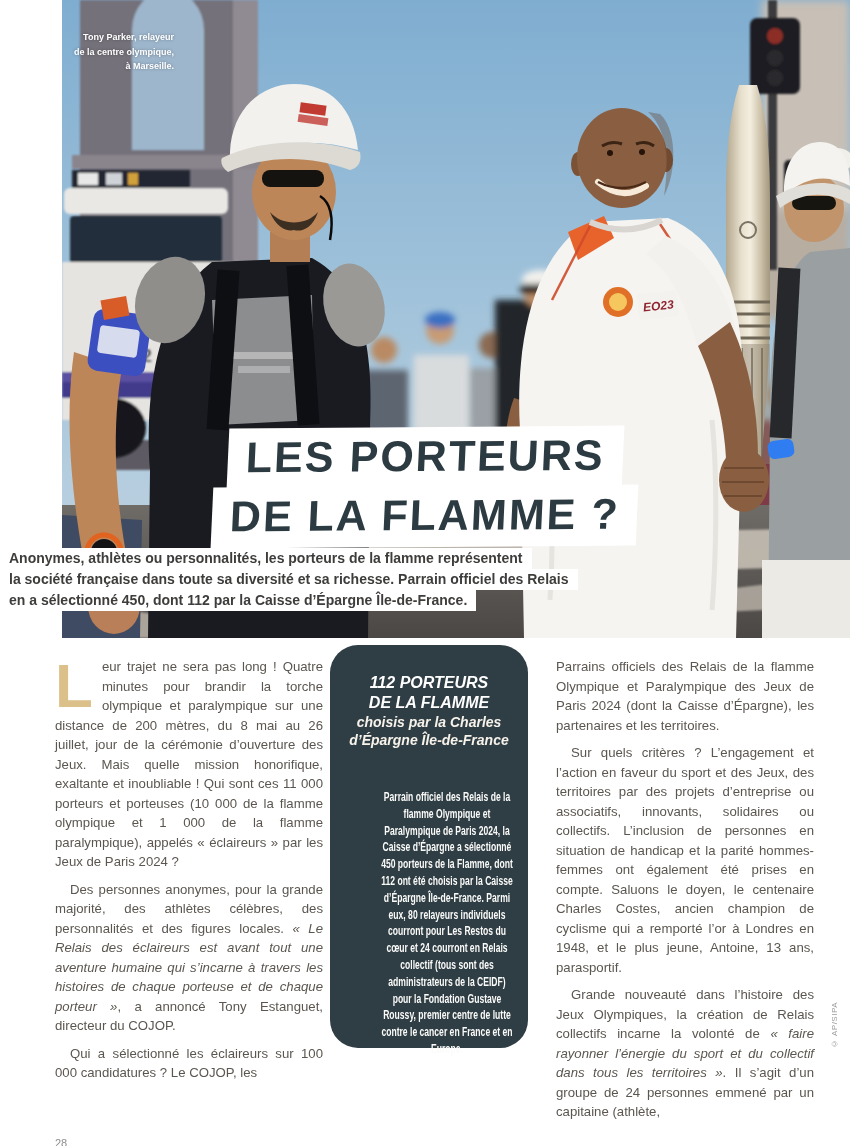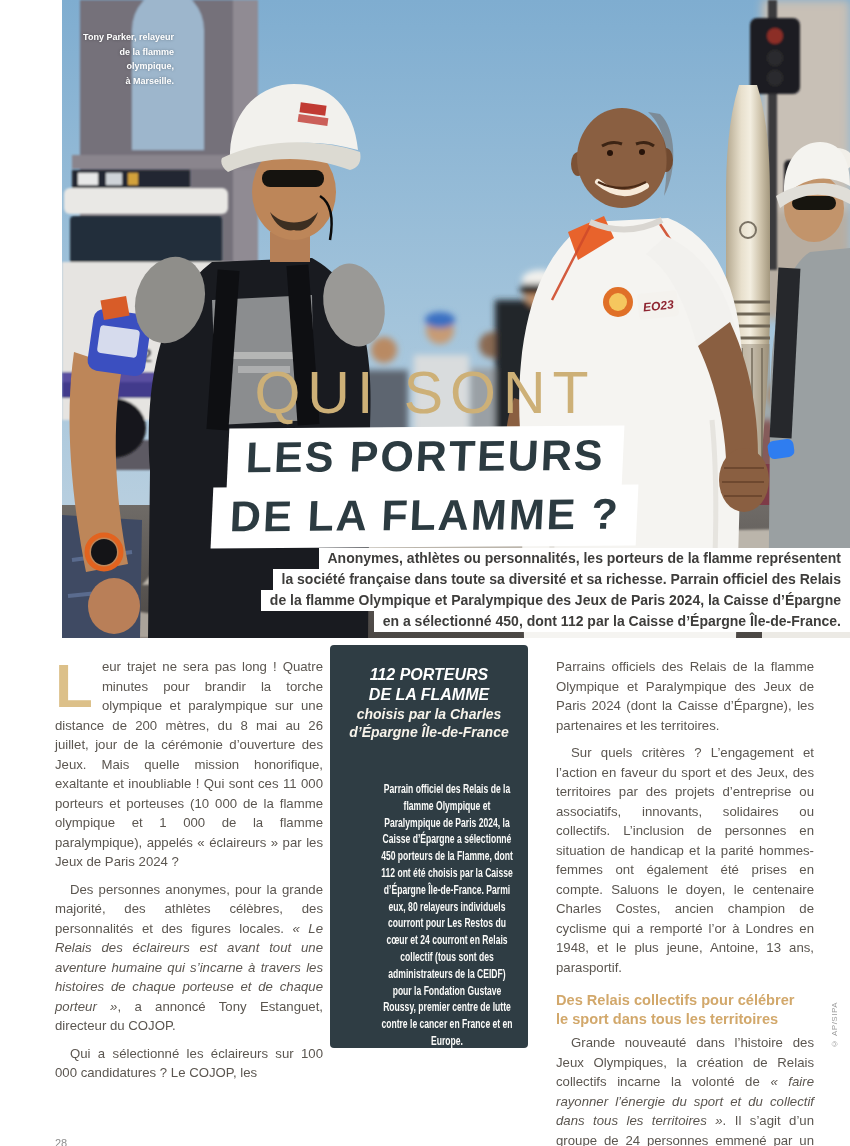--- a/index.html
+++ b/index.html
@@ -17,39 +17,39 @@
   
   .kicker { position:absolute; left:0; top:361px; width:100%; text-align:center;
             font-size:59px; line-height:64px; font-weight:400; letter-spacing:7px;
             color:#cdb077; z-index:5; }
   .tblock { position:absolute; left:0; top:427px; width:100%; text-align:center; z-index:5; }
   .tline  { display:block; }
   .tbox   { display:inline-block; background:#fff; color:#2c3b41; font-weight:bold;
             font-size:43px; line-height:1; padding:8px 18px 10px; letter-spacing:2px;
             transform:skewX(-3deg) rotate(-0.4deg); }
   .tline + .tline .tbox { margin-top:-2px; }
-  .subt  { position:absolute; left:0; top:548px; width:100%; text-align:right; z-index:5; }
+  .subt  { position:absolute; left:0; top:548px; width:100%; text-align:left; z-index:5; }
   .sline { display:block; height:21px; }
   .sline span { display:inline-block; background:#fff; font-size:14px; font-weight:bold;
                 color:#3e3d3b; line-height:21px; padding:0 9px; }
 
   
   .colL { position:absolute; left:55px;  top:657px; width:268px; z-index:3; }
   .colR { position:absolute; left:556px; top:657px; width:258px; z-index:3; }
   .p    { font-size:13.2px; line-height:19.5px; color:#5b5650; text-align:justify; margin-bottom:8px; }
   .ind  { text-indent:15px; }
   .it   { font-style:italic; }
   .gh   { color:#d2a86b; font-weight:bold; font-size:14.6px; line-height:18.5px;
           margin:14px 0 5px; white-space:pre-line; }
   .dropcap { float:left; font-weight:bold; font-size:62px; line-height:50px;
              color:#dcc089; padding:4px 9px 0 0; }
 
   
   .ibox { position:absolute; left:330px; top:645px; width:198px; height:403px;
-          background:#2f3d44; border-radius:4px; padding:20px 12px; text-align:center; z-index:3; }
+          background:#2f3d44; border-radius:28px; padding:28px 12px; text-align:center; z-index:3; }
   .ib-t1 { color:#ffffff; font-weight:bold; font-style:italic; font-size:16px; line-height:20px; }
   .ib-t2 { color:#f7f3ea; font-weight:bold; font-style:italic; font-size:14px; line-height:18px; }
   .ib-body  { margin-top:40px;margin-left:36px; }
   .ib-inner { display:block; width:142%; transform:scaleX(0.7042); transform-origin:left top;
               color:#fbfbf9; font-weight:bold; font-size:12.2px; line-height:16.8px; text-align:center; }
 
   
   .pagenum { position:absolute; left:55px; top:1137px; font-size:11px; color:#8d8d8d; }
   .credit  { position:absolute; left:830px; top:1002px; writing-mode:vertical-rl;
              transform:rotate(180deg); font-size:8px; color:#9b9b9b; letter-spacing:.5px; }
@@ -244,33 +244,31 @@
         <path d="M722,186 C724,156 740,142 758,142 C778,142 788,158 788,186 C766,174 744,176 722,196 Z" fill="#f4f3ef"></path>
         <path d="M714,196 C740,180 770,180 788,190 L788,204 C764,190 740,192 718,208 Z" fill="#e0ded8"></path>
         <rect x="706" y="440" width="26" height="18" rx="6" fill="#2f7df0" transform="rotate(-8 719 449)"></rect>
         <rect x="700" y="560" width="88" height="78" fill="#eceae5"></rect>
       </g>
     </svg>
   </div>
 
   <div class="caption">
     <div>Tony Parker, relayeur</div>
-    <div>de la flamme olympique,</div>
+    <div>de la centre olympique,</div>
     <div>à Marseille.</div>
   </div>
 
-  <div class="kicker">QUI SONT</div>
   <div class="tblock">
     <span class="tline"><span class="tbox">LES PORTEURS</span></span>
     <span class="tline"><span class="tbox">DE LA FLAMME ?</span></span>
   </div>
   <div class="subt">
     <span class="sline"><span>Anonymes, athlètes ou personnalités, les porteurs de la flamme représentent</span></span>
     <span class="sline"><span>la société française dans toute sa diversité et sa richesse. Parrain officiel des Relais</span></span>
-    <span class="sline"><span>de la flamme Olympique et Paralympique des Jeux de Paris 2024, la Caisse d’Épargne</span></span>
     <span class="sline"><span>en a sélectionné 450, dont 112 par la Caisse d’Épargne Île-de-France.</span></span>
   </div>
 
   <div class="colL">
     <p class="p"><span class="dropcap">L</span><span>eur trajet ne sera pas long ! Quatre minutes pour brandir la torche olympique et paralympique sur une distance de 200 mètres, du 8 mai au 26 juillet, jour de la cérémonie d’ouverture des Jeux. Mais quelle mission honorifique, exaltante et inoubliable ! Qui sont ces 11 000 porteurs et porteuses (10 000 de la flamme olympique et 1 000 de la flamme paralympique), appelés « éclaireurs » par les Jeux de Paris 2024 ?</span></p>
     <p class="p ind"><span>Des personnes anonymes, pour la grande majorité, des athlètes célèbres, des personnalités et des figures locales. </span><span class="it">« Le Relais des éclaireurs est avant tout une aventure humaine qui s’incarne à travers les histoires de chaque porteuse et de chaque porteur »</span><span>, a annoncé Tony Estanguet, directeur du COJOP.</span></p>
     <p class="p ind">Qui a sélectionné les éclaireurs sur 100 000 candidatures ? Le COJOP, les</p>
   </div>
 
   <div class="ibox">
@@ -279,20 +277,18 @@
     <div class="ib-t2">choisis par la Charles</div>
     <div class="ib-t2">d’Épargne Île-de-France</div>
     <div class="ib-body">
         <span class="ib-inner">Parrain officiel des Relais de la flamme Olympique et Paralympique de Paris 2024, la Caisse d’Épargne a sélectionné 450 porteurs de la Flamme, dont 112 ont été choisis par la Caisse d’Épargne Île-de-France. Parmi eux, 80 relayeurs individuels courront pour Les Restos du cœur et 24 courront en Relais collectif (tous sont des administrateurs de la CEIDF) pour la Fondation Gustave Roussy, premier centre de lutte contre le cancer en France et en Europe.</span>
       </div>
   </div>
 
   <div class="colR">
     <p class="p">Parrains officiels des Relais de la flamme Olympique et Paralympique des Jeux de Paris 2024 (dont la Caisse d’Épargne), les partenaires et les territoires.</p>
     <p class="p ind">Sur quels critères ? L’engagement et l’action en faveur du sport et des Jeux, des territoires par des projets d’entreprise ou associatifs, innovants, solidaires ou collectifs. L’inclusion de personnes en situation de handicap et la parité hommes-femmes ont également été prises en compte. Saluons le doyen, le centenaire Charles Costes, ancien champion de cyclisme qui a remporté l’or à Londres en 1948, et le plus jeune, Antoine, 13 ans, parasportif.</p>
-    <h3 class="gh">Des Relais collectifs pour célébrer
-le sport dans tous les territoires</h3>
     <p class="p ind"><span>Grande nouveauté dans l’histoire des Jeux Olympiques, la création de Relais collectifs incarne la volonté de </span><span class="it">« faire rayonner l’énergie du sport et du collectif dans tous les territoires »</span><span>. Il s’agit d’un groupe de 24 personnes emmené par un capitaine (athlète,</span></p>
   </div>
 
   <div class="pagenum">28</div>
   <div class="credit">© AP/SIPA</div>
 </div>
 
 </body></html>

